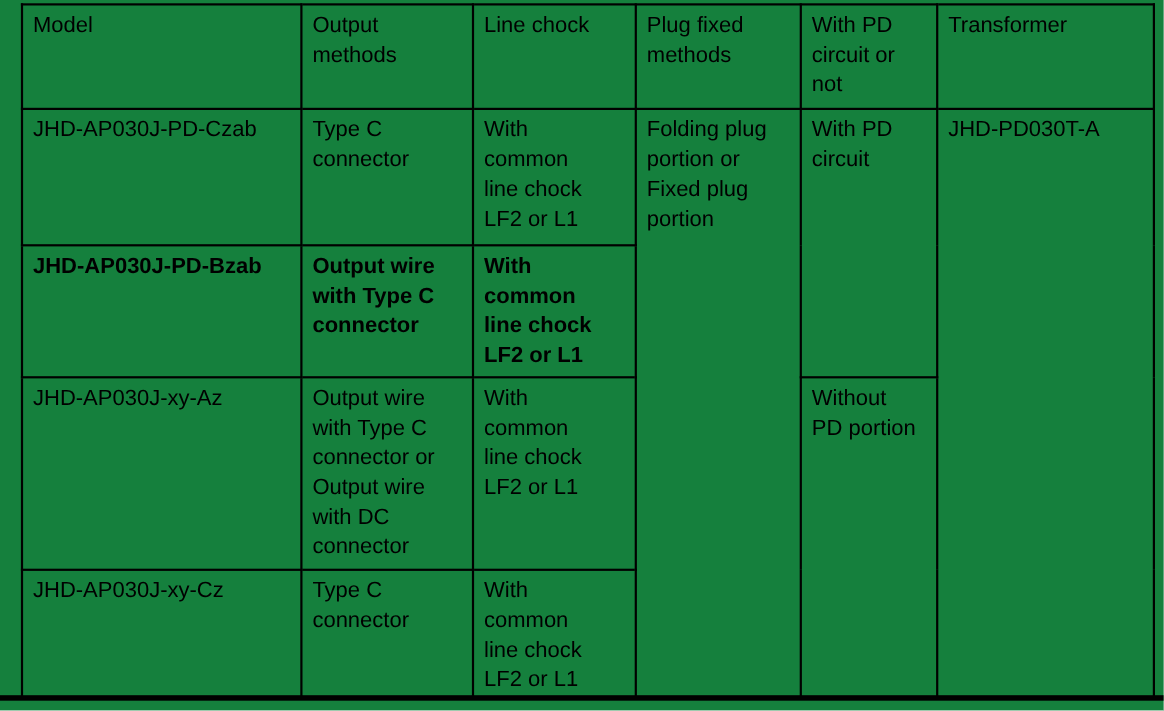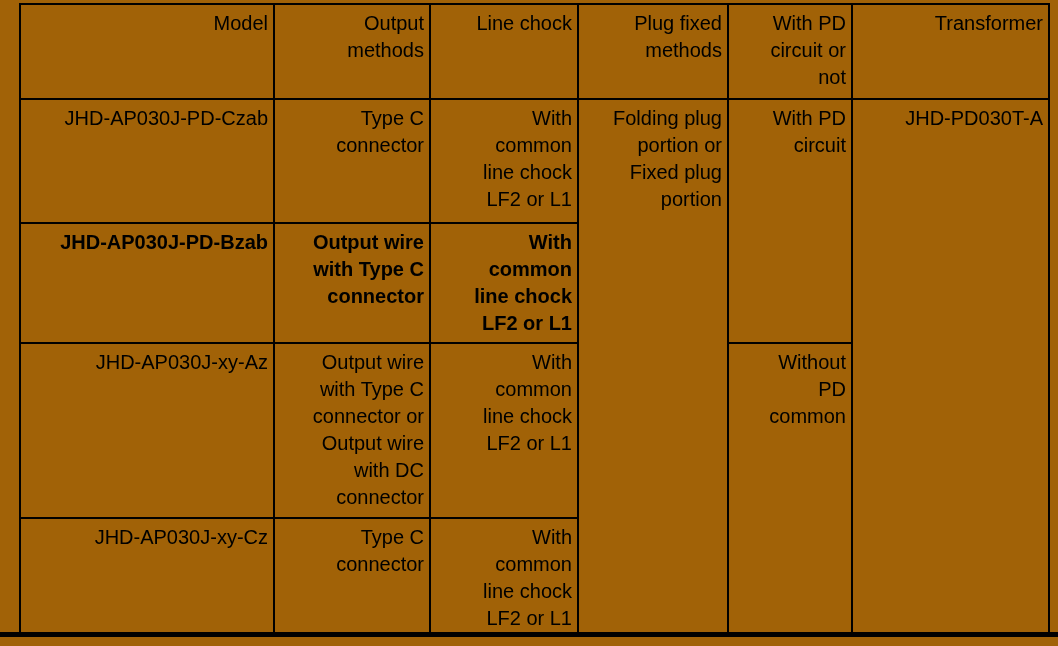--- a/index.html
+++ b/index.html
@@ -4,25 +4,24 @@
 <style>
   html, body {
     margin: 0;
     padding: 0;
     background: #ffffff;
   }
   .page {
     position: relative;
     width: 1058px;
     height: 646px;
-    background: #a16207;
+    background: #15803d;
     overflow: hidden;
     font-family: "Liberation Sans", "DejaVu Sans", sans-serif;
     color: #000000;
-    text-align: right;
   }
   table.spec-table {
     position: absolute;
     left: 19px;
     top: 3px;
     width: 1029px;
     border-collapse: collapse;
     table-layout: fixed;
   }
   table.spec-table td {
@@ -106,21 +105,21 @@
 with Type C
 connector or
 Output wire
 with DC
 connector</td>
         <td>With
 common
 line chock
 LF2 or L1</td>
         <td rowspan="2">Without
-PD common</td>
+PD portion</td>
       </tr>
       <tr class="r4">
         <td>JHD-AP030J-xy-Cz</td>
         <td>Type C
 connector</td>
         <td>With
 common
 line chock
 LF2 or L1</td>
       </tr>

